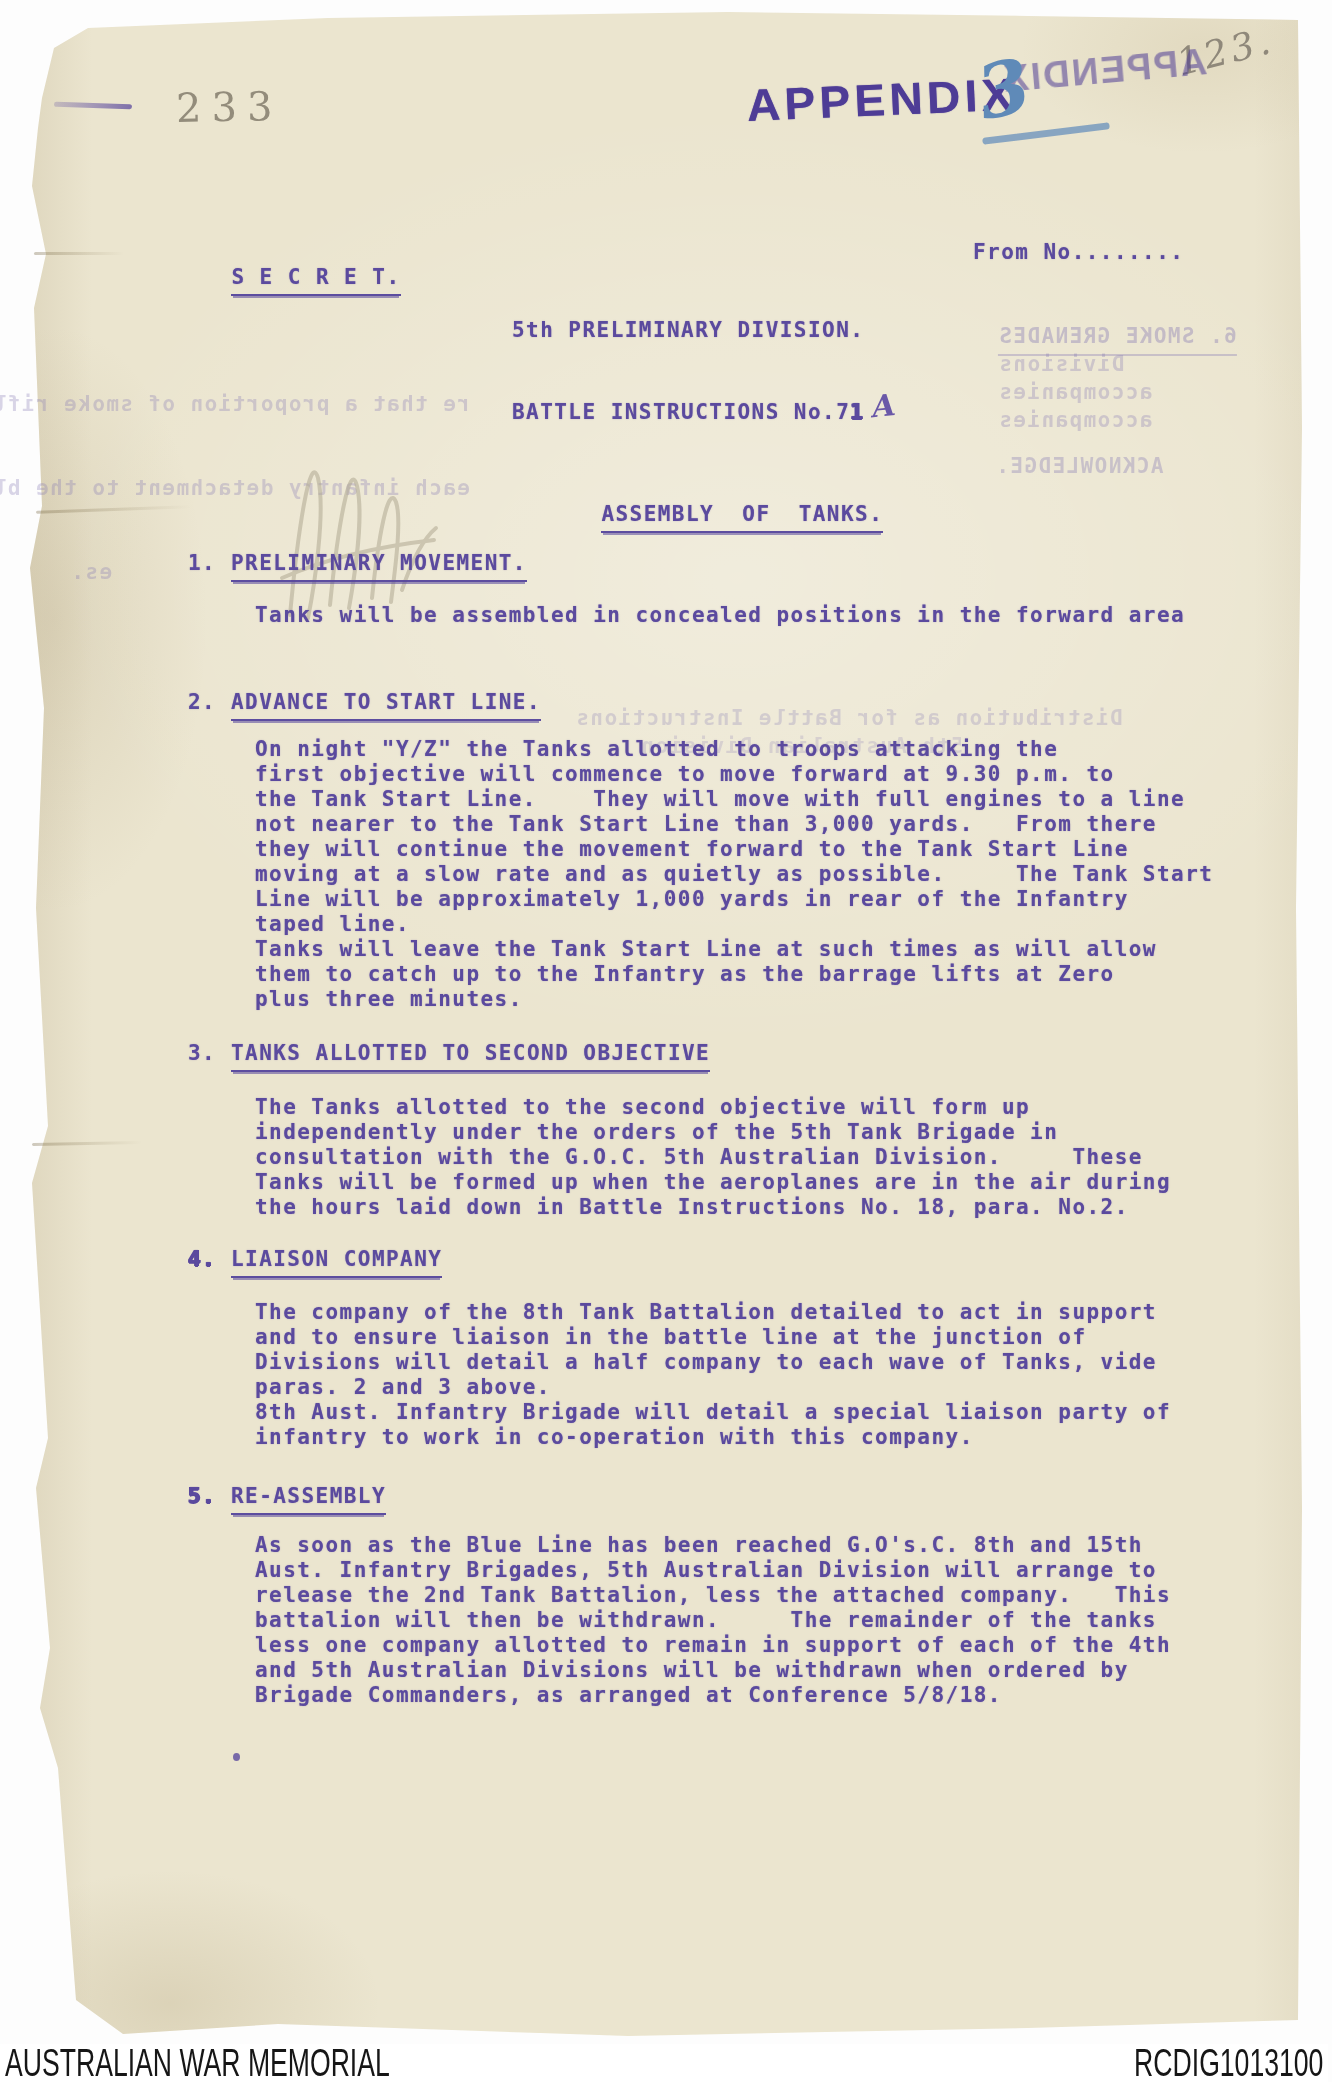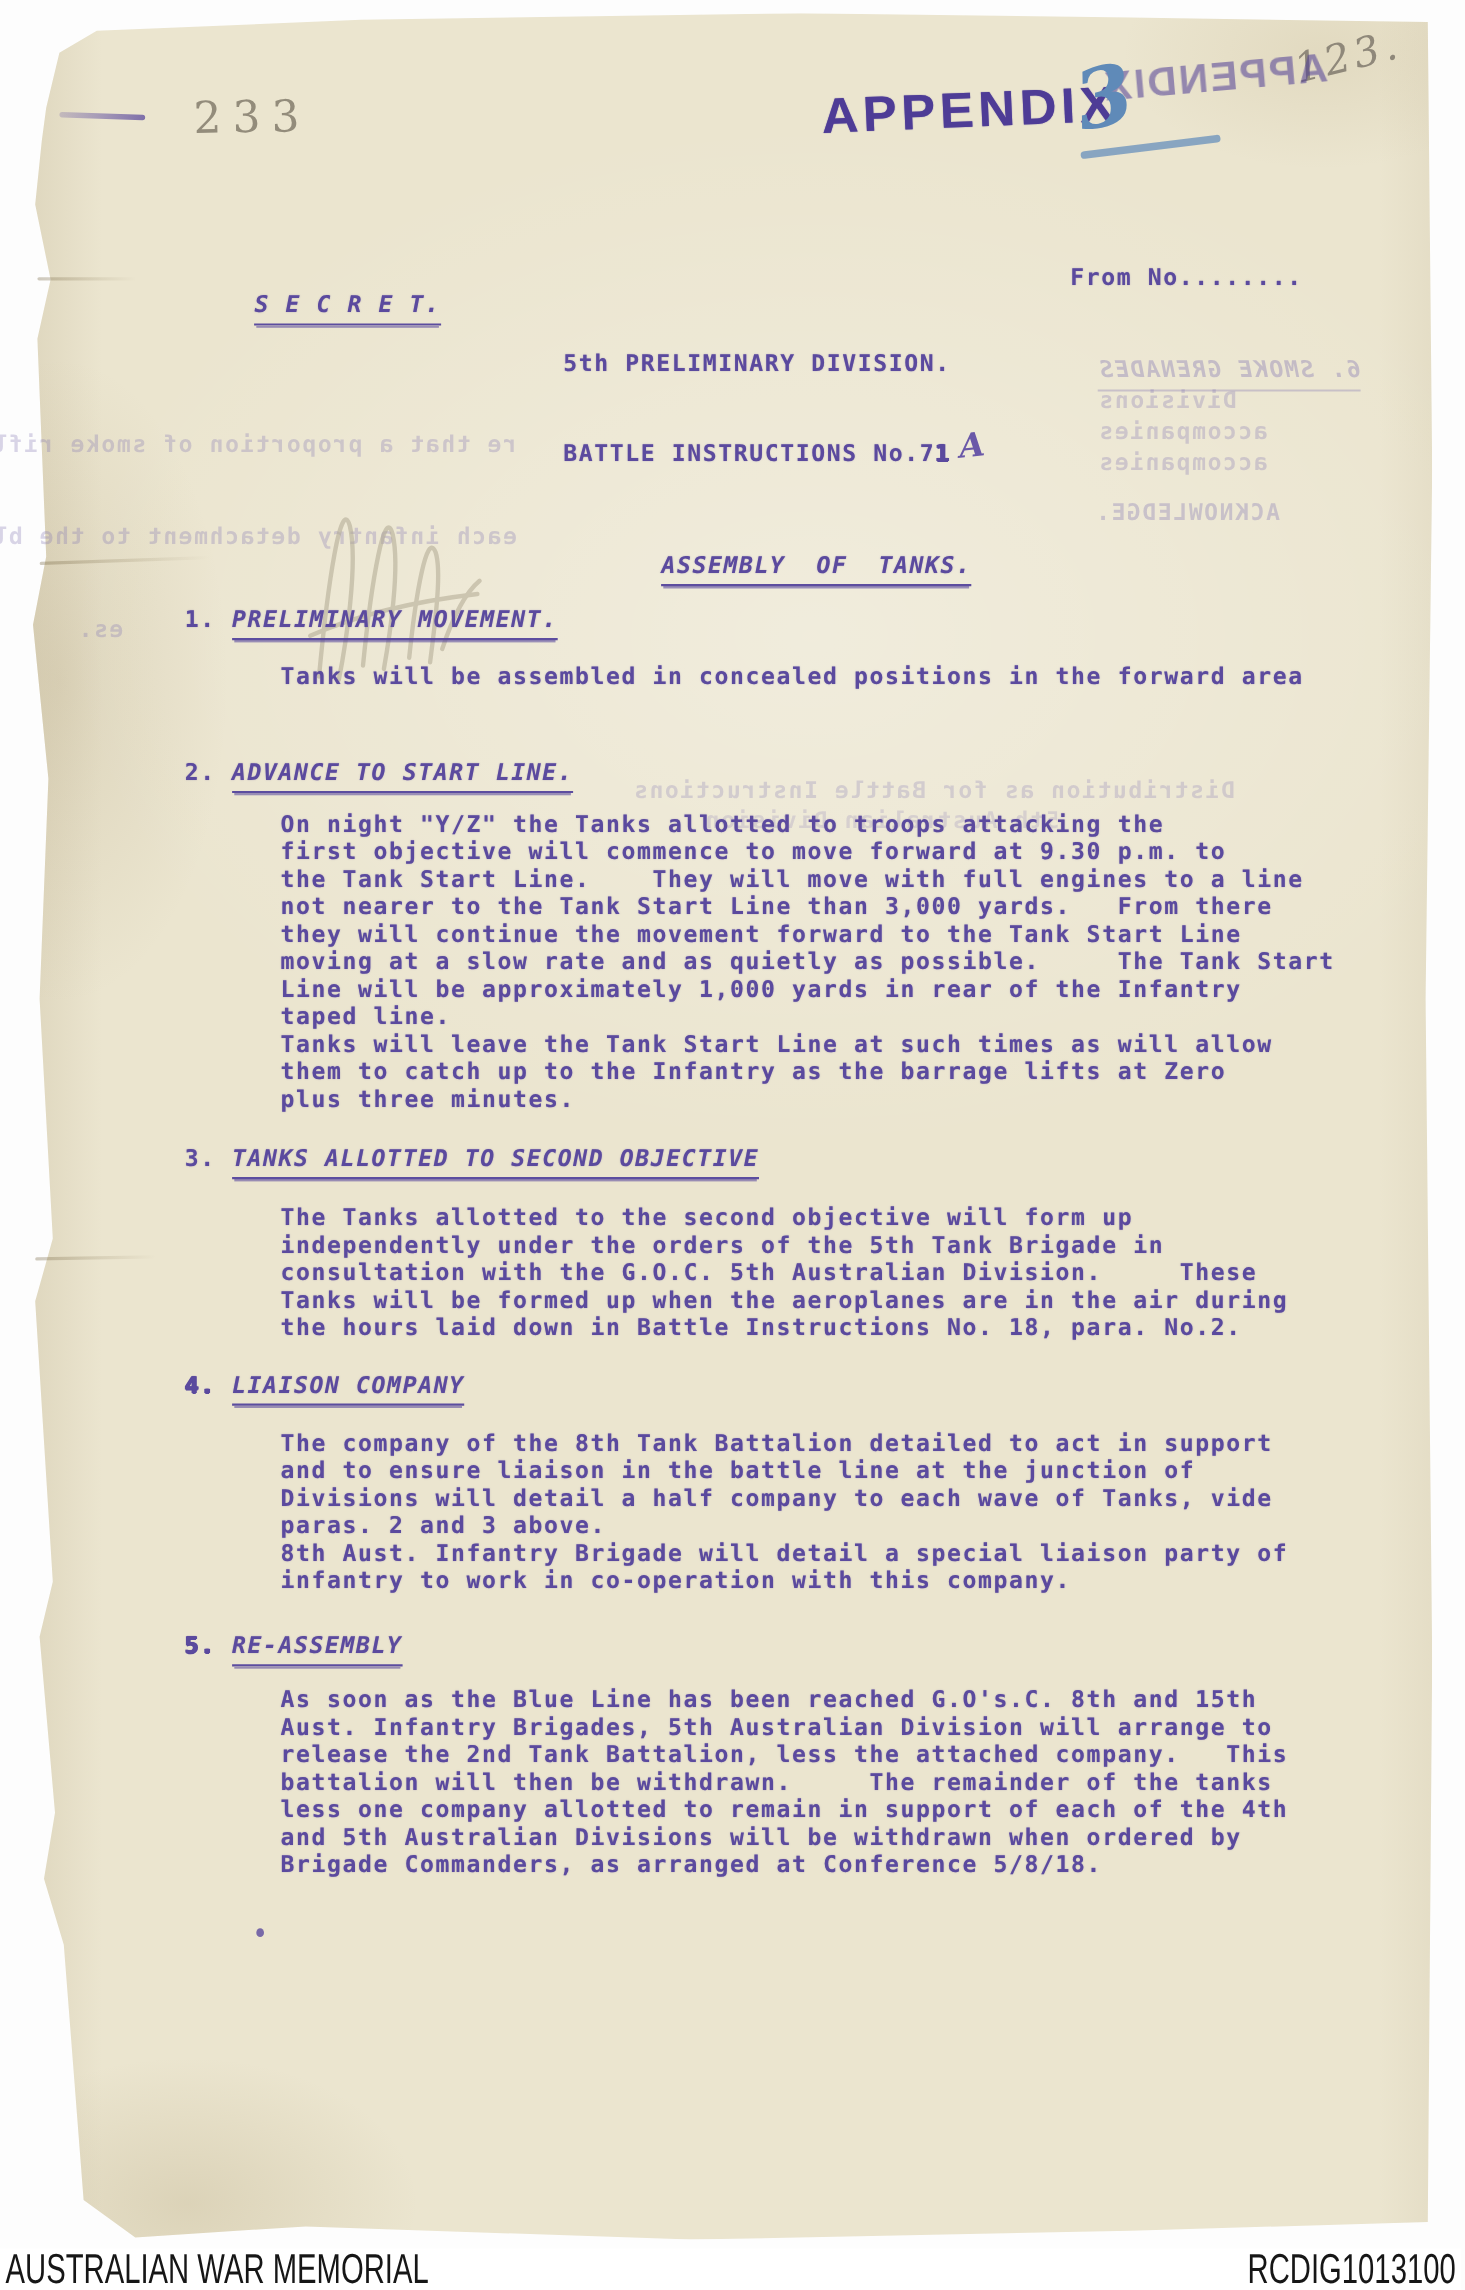--- a/index.html
+++ b/index.html
@@ -19,22 +19,22 @@
       250px 2016px,95px 2026px,48px 1992px,30px 1760px,12px 1700px,22px 1640px,8px 1480px,
       20px 1430px,4px 1175px,20px 1118px,8px 900px,16px 700px,2px 560px,14px 498px,
       6px 300px,18px 246px,4px 178px,10px 120px);
     box-shadow:0 0 3px rgba(0,0,0,.18), 3px 4px 10px rgba(0,0,0,.10);}
   .crease{position:absolute;height:3px;border-radius:2px;
     background:linear-gradient(90deg, rgba(118,102,66,.35), rgba(118,102,66,0));}
   
   .t{position:absolute;white-space:pre;font:700 21px/25px "DejaVu Sans Mono",monospace;
      letter-spacing:1.45px;color:#5b4a9e;text-shadow:0 0 1.2px rgba(91,74,158,.5);z-index:3;}
   .u{display:inline-block;border-bottom:2px solid rgba(84,68,156,.95);
-     box-shadow:0 4px 0 -2px rgba(84,68,156,.55);padding-bottom:4px;font-style:italic;}
-  .sec{position:absolute;left:168px;white-space:pre;z-index:3;}
+     box-shadow:0 4px 0 -2px rgba(84,68,156,.55);padding-bottom:4px;}
+  .sec{position:absolute;left:188px;white-space:pre;z-index:3;}
   .num{display:inline-block;min-width:43px;}
   .heavy{text-shadow:0 0 1px currentColor,.9px 0 currentColor,-.9px 0 currentColor,0 .9px currentColor;}
   .body{position:absolute;left:215px;z-index:3;margin-left:40px;}
   
   .stamp{position:absolute;font-family:"Liberation Sans",sans-serif;font-weight:800;
      color:#4e3c96;z-index:4;}
   .stamp-main{left:748px;top:80px;font-size:45px;letter-spacing:4px;
      transform:scaleX(1.03) rotate(-2.5deg);transform-origin:left bottom;
      text-shadow:0 0 1px rgba(78,60,150,.8);}
   .stamp-mirror{left:1002px;top:50px;font-size:37px;letter-spacing:2px;color:rgba(78,60,150,.55);

